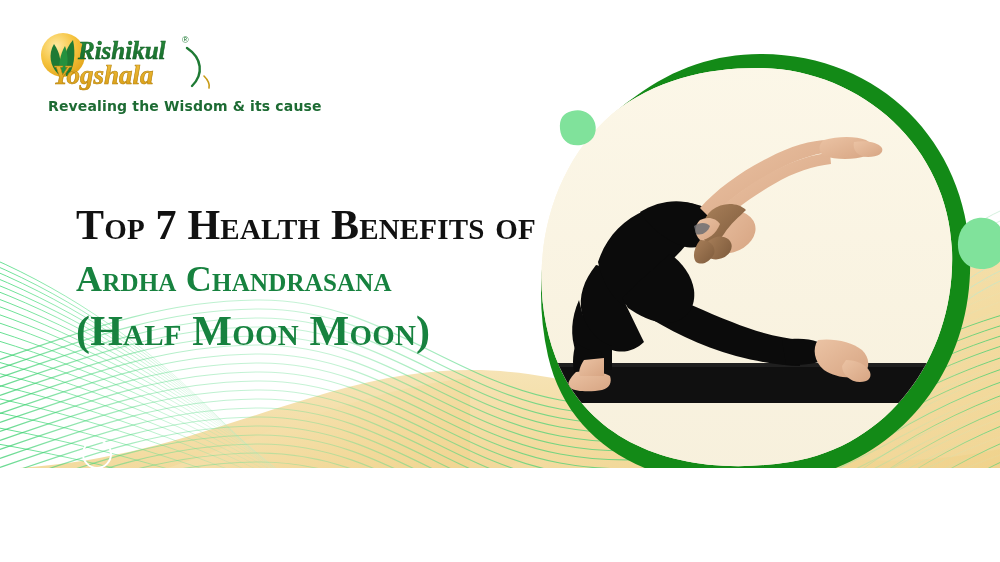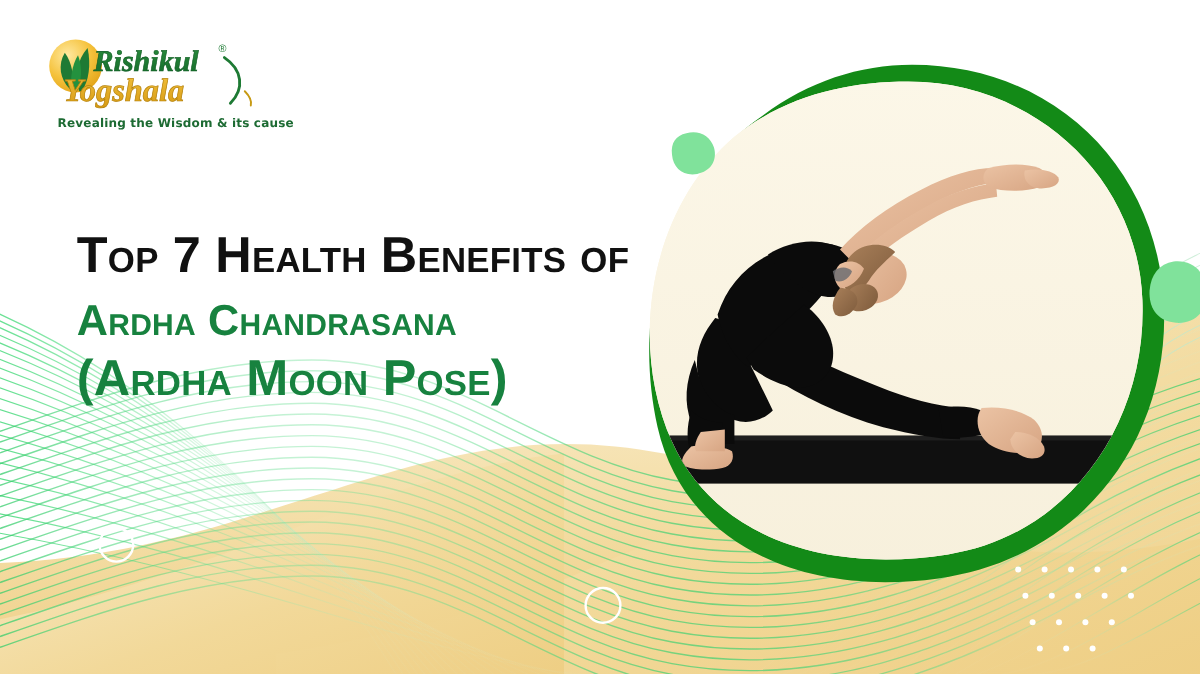--- a/index.html
+++ b/index.html
@@ -3,63 +3,63 @@
 <meta charset="utf-8">
 <style>
   html,body{margin:0;padding:0;background:#fff;}
   body{
     font-family:"Liberation Sans", sans-serif;
     -webkit-font-smoothing:antialiased;
   }
   #banner{
     position:relative;
     width:1000px;
-    height:562px;
+    height:468px;
     overflow:hidden;
     background:#ffffff;
   }
   .layer{position:absolute;top:0;left:0;width:1000px;height:562px;}
   svg.layer{display:block;}
 
   
   #logo{
     position:absolute;
     left:32px; top:26px;
     width:190px; height:92px;
     z-index:40;
   }
   #logo svg{display:block;}
   .logo-tagline{
     position:absolute;
     left:16px; top:72px;
     width:170px;
     text-align:center;
     font-family:"DejaVu Sans", sans-serif;
-    font-size:10px;
+    font-size:14px;
     font-weight:700;
     letter-spacing:.15px;
     color:#1d6b33;
     white-space:nowrap;
   }
 
   
   #headline{
     position:absolute;
     left:64px; top:192px;
     z-index:45;
     width:520px;
   }
   .hl-line{
-    font-family:Liberation Sans, sans-serif;
+    font-family:Liberation Serif, serif;
     font-weight:700;
     font-variant:small-caps;
     font-feature-settings:"smcp" 1;
     line-height:1.02;
     white-space:nowrap;
-    margin:0;
+    margin:12px;
     letter-spacing:.2px;
   }
   .hl-1{
     font-size:42px;
     color:#111111;
     margin-bottom:14px;
   }
   .hl-2{
     font-size:36px;
     color:#17823f;
@@ -394,21 +394,21 @@
 
       <path fill="none" stroke="#1E7A34" stroke-width="2.4" stroke-linecap="round" d="M 155 22 C 170 32 172 48 160 60"></path>
       <path fill="none" stroke="#C79A14" stroke-width="1.6" stroke-linecap="round" d="M 172 50 C 176 54 178 58 177 62"></path>
     </svg>
     <div class="logo-tagline">Revealing the Wisdom &amp; its cause</div>
   </div>
 
   <div id="headline">
     <div class="hl-line hl-1">Top 7 Health Benefits of</div>
     <div class="hl-line hl-2">Ardha Chandrasana</div>
-    <div class="hl-line hl-3">(Ardha Moon Pose)</div>
+    <div class="hl-line hl-3">(Half Moon Moon)</div>
   </div>
 
   <div class="ring" id="ring-left"></div>
   <div class="ring" id="ring-mid"></div>
 
   <div id="dot-grid">
       <div class="dot" style="left: 0px; top: 0px; background: rgb(255, 255, 255);"></div>
       <div class="dot" style="left: 22px; top: 0px; background: rgb(255, 255, 255);"></div>
       <div class="dot" style="left: 44px; top: 0px; background: rgb(255, 255, 255);"></div>
       <div class="dot" style="left: 66px; top: 0px; background: rgb(255, 255, 255);"></div>

